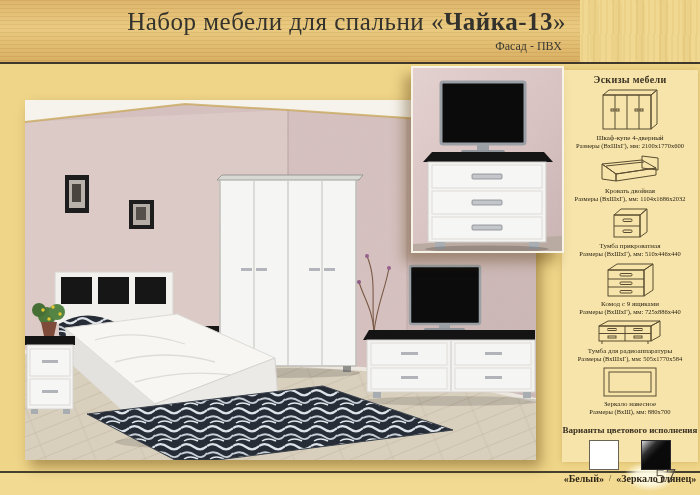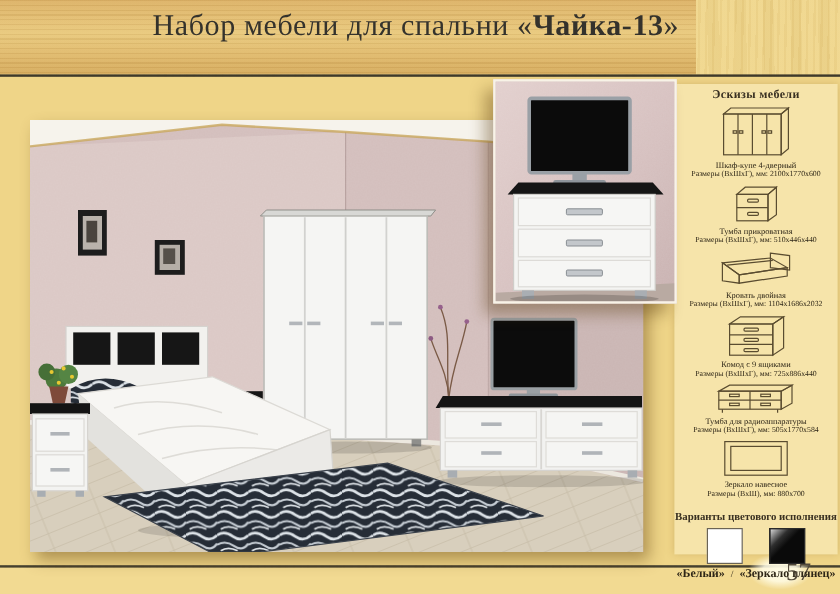--- a/index.html
+++ b/index.html
@@ -72,20 +72,21 @@
   }
 </style>
 </head>
 <body>
 
 <div class="wood-streaks"></div>
 <div class="content-bg"></div>
 
 <div class="header">
   <div class="title"><span>Набор мебели для спальни </span><span>«</span><b>Чайка-13</b><span>»</span></div>
+  <div class="subtitle">Фасад - ПВХ</div>
 </div>
 <div class="rule-top"></div>
 
 <div class="photo-main">
 <svg width="511" height="360" viewBox="0 0 511 360">
   <defs>
     <pattern id="planks" width="46" height="13" patternUnits="userSpaceOnUse" patternTransform="rotate(-22)">
       <rect width="46" height="13" fill="#d8cfbd"></rect>
       <line x1="0" y1="0" x2="46" y2="0" stroke="#c1b5a0" stroke-width="1"></line>
       <line x1="23" y1="0" x2="23" y2="13" stroke="#c8bda9" stroke-width=".7"></line>
@@ -272,42 +273,42 @@
       <rect x="12" y="21" width="3" height="2"></rect>
         <rect x="17" y="21" width="3" height="2"></rect>
       <rect x="36" y="21" width="3" height="2"></rect>
         <rect x="41" y="21" width="3" height="2"></rect>
     </svg>
     <div class="sk-name">Шкаф-купе 4-дверный</div>
     <div class="sk-dims">Размеры (ВхШхГ), мм: 2100х1770х600</div>
   </div>
 
   <div class="sketch-item">
+    <svg width="68" height="32" viewBox="0 0 68 32" fill="none" stroke="#5a4c30" stroke-width="1">
+      <polygon points="46,3 62,5 62,17 46,15"></polygon>
+      <polygon points="6,11 46,7 60,15 20,21"></polygon>
+      <polygon points="6,11 20,21 20,28 6,26"></polygon>
+      <polygon points="20,21 60,15 60,22 20,28"></polygon>
+      <line x1="10" y1="13" x2="48" y2="9"></line>
+    </svg>
+    <div class="sk-name">Кровать двойная</div>
+    <div class="sk-dims">Размеры (ВхШхГ), мм: 1104х1686х2032</div>
+  </div>
+
+  <div class="sketch-item">
     <svg width="40" height="34" viewBox="0 0 40 34" fill="none" stroke="#5a4c30" stroke-width="1">
       <polygon points="4,9 30,9 37,3 11,3"></polygon>
         <rect x="4" y="9" width="26" height="22"></rect>
       <polygon points="30,9 37,3 37,26 30,31"></polygon>
       <line x1="4" y1="20" x2="30" y2="20"></line>
       <rect x="13" y="13" width="9" height="2.5" rx="1"></rect>
         <rect x="13" y="24" width="9" height="2.5" rx="1"></rect>
     </svg>
     <div class="sk-name">Тумба прикроватная</div>
     <div class="sk-dims">Размеры (ВхШхГ), мм: 510х446х440</div>
-  </div>
-
-  <div class="sketch-item">
-    <svg width="68" height="32" viewBox="0 0 68 32" fill="none" stroke="#5a4c30" stroke-width="1">
-      <polygon points="46,3 62,5 62,17 46,15"></polygon>
-      <polygon points="6,11 46,7 60,15 20,21"></polygon>
-      <polygon points="6,11 20,21 20,28 6,26"></polygon>
-      <polygon points="20,21 60,15 60,22 20,28"></polygon>
-      <line x1="10" y1="13" x2="48" y2="9"></line>
-    </svg>
-    <div class="sk-name">Кровать двойная</div>
-    <div class="sk-dims">Размеры (ВхШхГ), мм: 1104х1686х2032</div>
   </div>
 
   <div class="sketch-item">
     <svg width="52" height="37" viewBox="0 0 52 37" fill="none" stroke="#5a4c30" stroke-width="1">
       <polygon points="4,9 40,9 49,3 13,3"></polygon>
         <rect x="4" y="9" width="36" height="26"></rect>
       <polygon points="40,9 49,3 49,29 40,35"></polygon>
       <line x1="4" y1="18" x2="40" y2="18"></line>
         <line x1="4" y1="26" x2="40" y2="26"></line>
       <rect x="16" y="12.5" width="12" height="2.5" rx="1"></rect>

